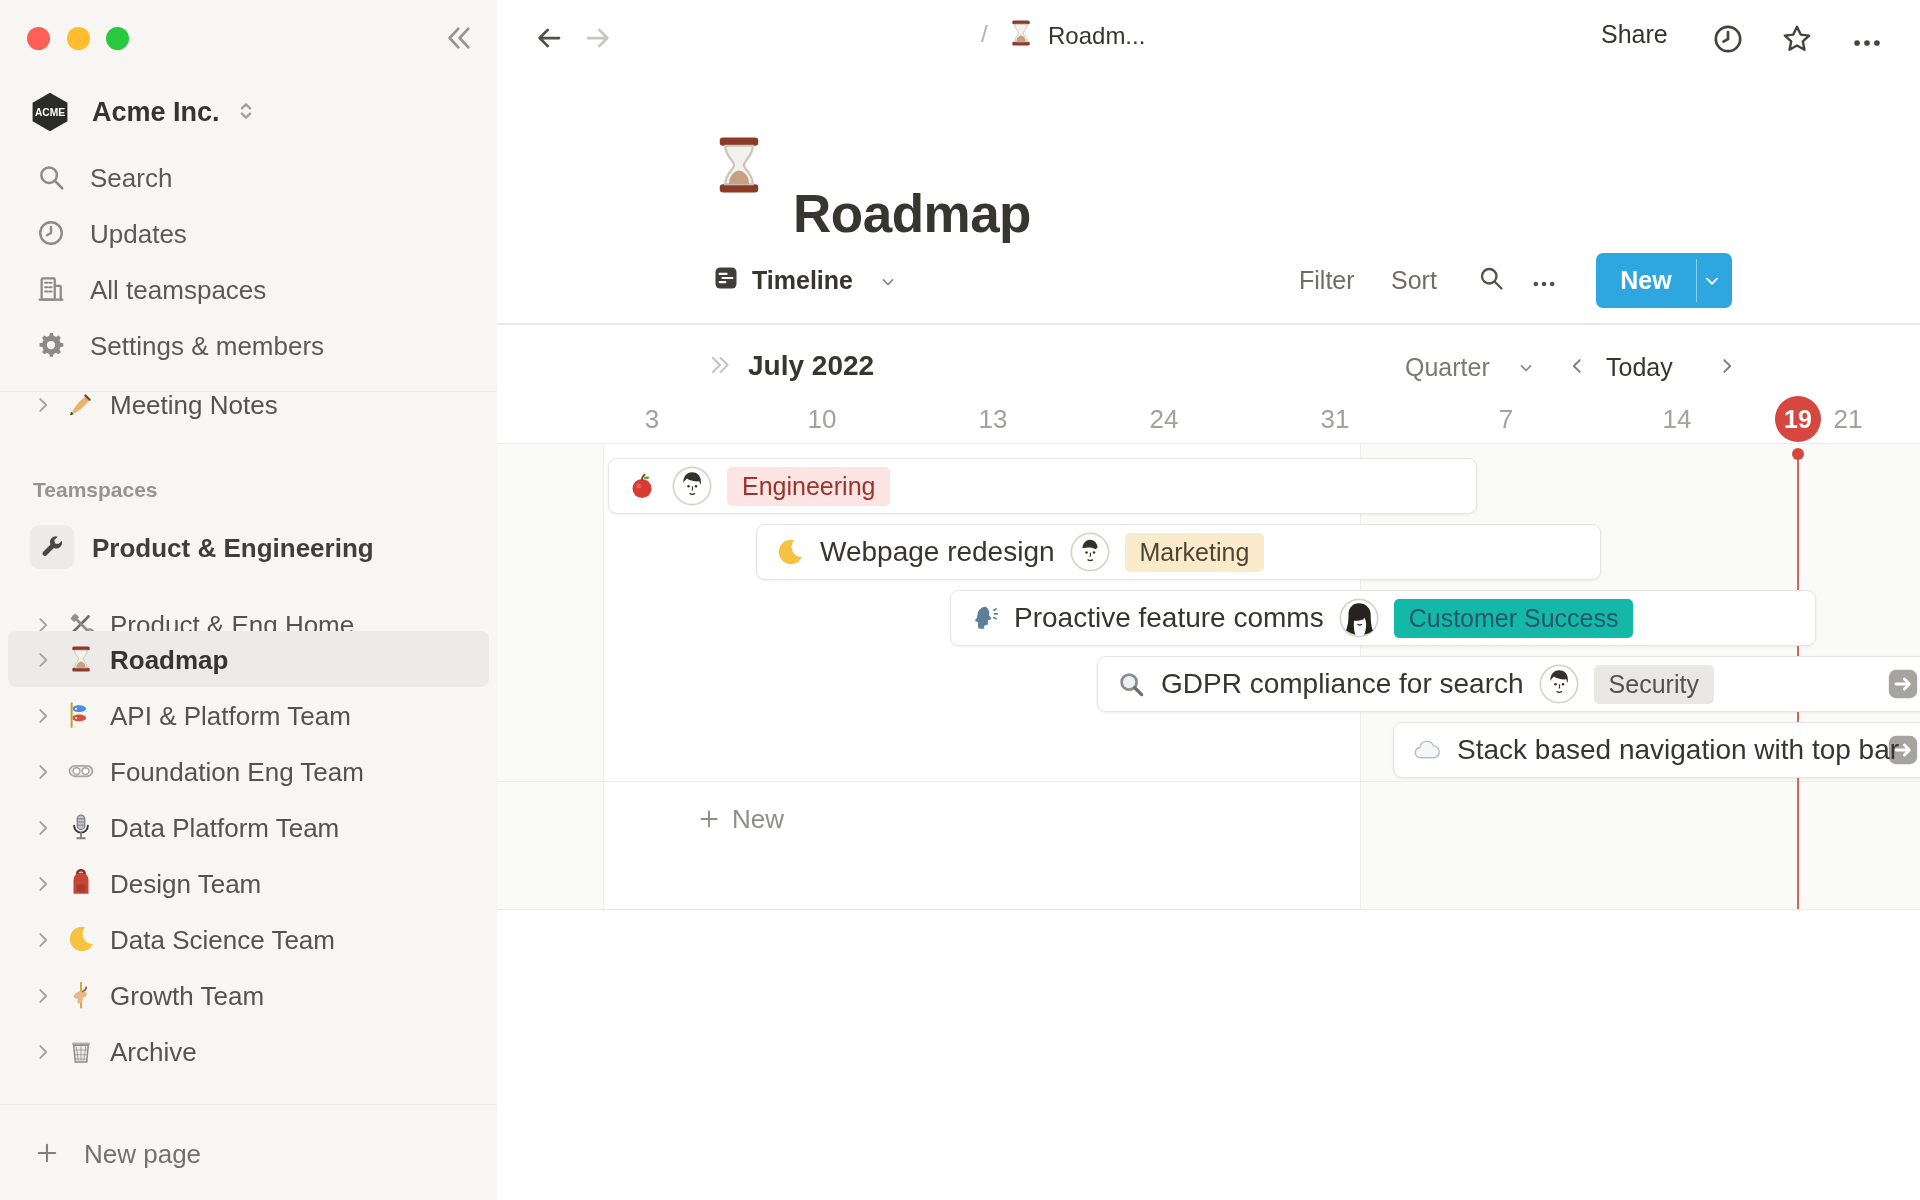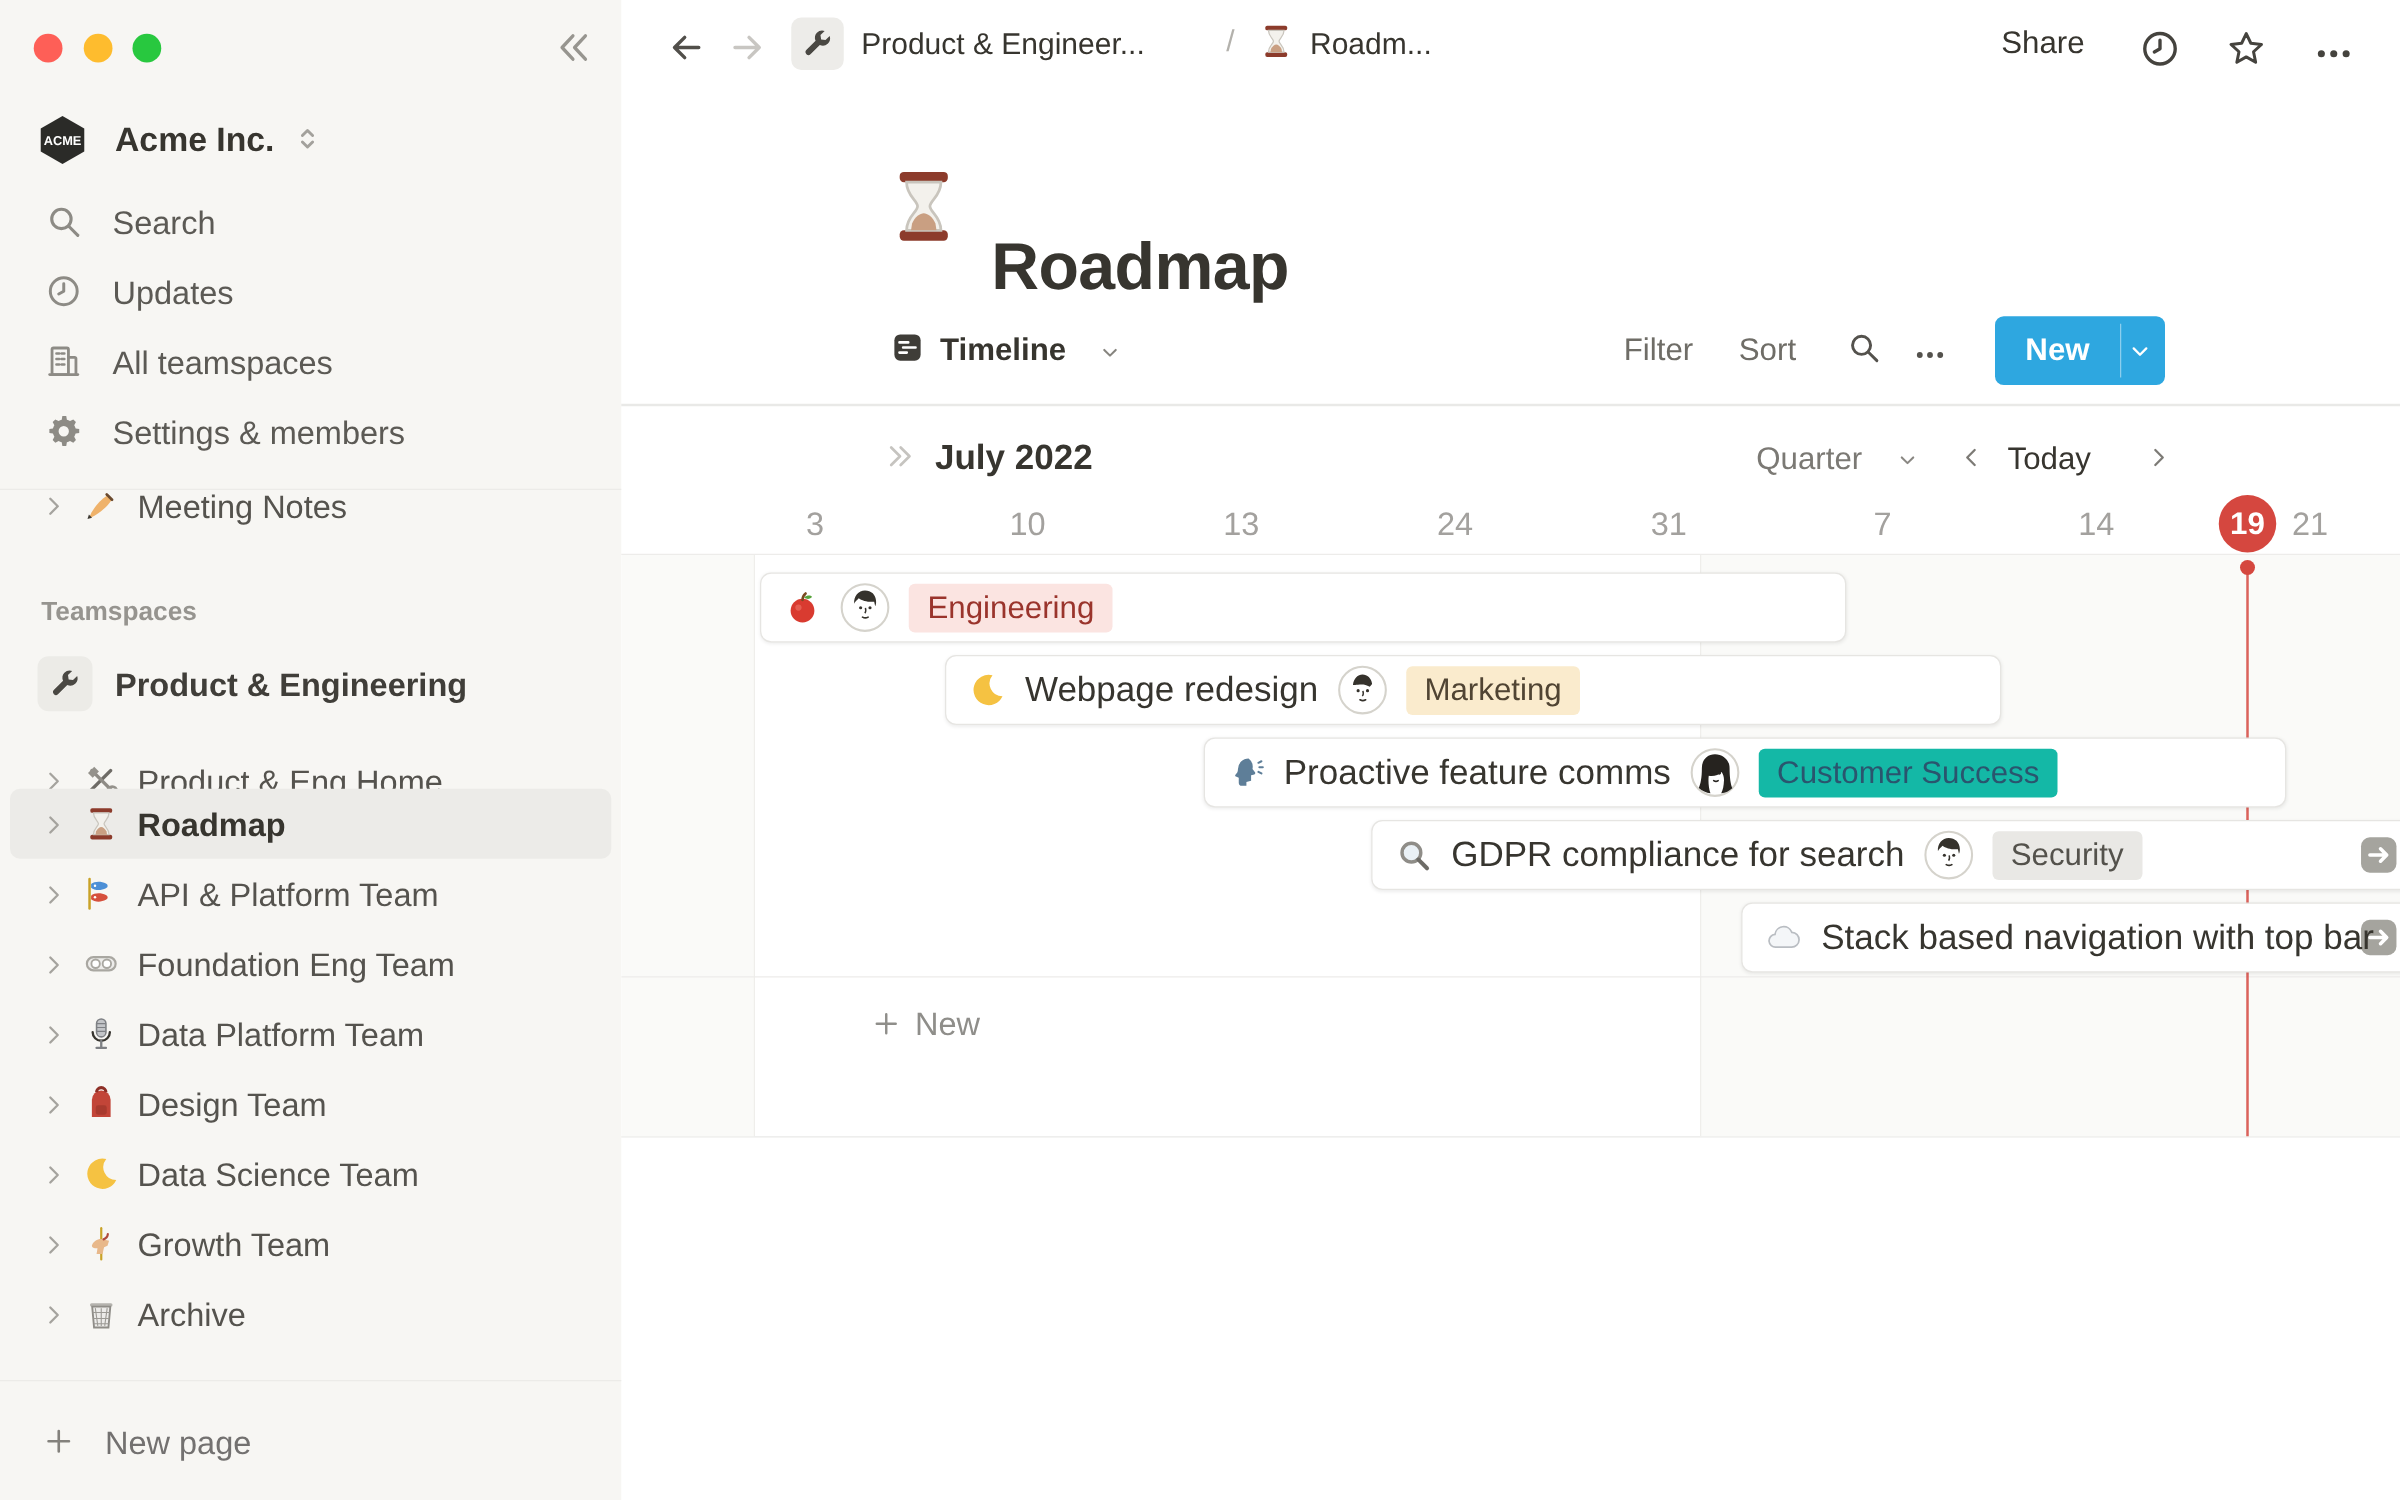--- a/index.html
+++ b/index.html
@@ -352,28 +352,20 @@
       <svg viewBox="0 0 24 24" width="100%" height="100%" fill="none">
         <path d="M20 12H4.8M11 5.5 4.5 12l6.5 6.5" stroke="currentColor" stroke-linecap="round" stroke-linejoin="round" fill="none" stroke-width="2.2"></path>
       </svg>
     </span>
   <span class="nav-ico" style="left:583px;color:#C8C6C2">
       <svg viewBox="0 0 24 24" width="100%" height="100%" fill="none">
         <path d="M4 12h15.2M13 5.5l6.5 6.5L13 18.5" stroke="currentColor" stroke-linecap="round" stroke-linejoin="round" fill="none" stroke-width="2.2"></path>
       </svg>
     </span>
 
-  <div class="crumb" style="left:633px;width:330px">
-    <span class="crumb-box">
-        <svg viewBox="0 0 24 24" width="100%" height="100%" fill="none">
-          <path d="M21 6.2a5.4 5.4 0 0 1-7.3 6.7l-6.9 6.9a2.2 2.2 0 0 1-3.1-3.1l6.9-6.9A5.4 5.4 0 0 1 17.3 2.5l-3.1 3.1.5 3.2 3.2.5z" fill="currentColor"></path>
-        </svg>
-      </span>
-    <span class="crumb-label" style="left:56px">Product &amp; Engineer...</span>
-  </div>
   <span class="crumb-sep">/</span>
   <div class="crumb" style="left:1006px;width:170px">
     <span class="crumb-emo">
         <svg viewBox="0 0 24 24" width="100%" height="100%" fill="none">
           <rect x="5" y="2" width="14" height="3" rx="1.2" fill="#8C3B2B"></rect>
           <rect x="5" y="19" width="14" height="3" rx="1.2" fill="#8C3B2B"></rect>
           <path d="M7 5h10c0 4-3.2 5.3-3.2 7S17 15 17 19H7c0-4 3.2-5.3 3.2-7S7 9 7 5z" fill="#F3F1EC" stroke="#C9C5BD" stroke-width=".8"></path>
           <path d="M8.6 17c.8-2 2.4-3 3.4-3s2.6 1 3.4 3l.3 2H8.3z" fill="#C99F82"></path>
         </svg>
       </span>
@@ -525,21 +517,21 @@
               <circle cx="12" cy="12" r="11.2" fill="#FFFFFF" stroke="#D5D3CC"></circle>
               <path d="M7.4 9.6C7.8 6.4 9.8 4.6 12 4.6c2.3 0 4.3 1.8 4.6 4.5l-1.1 1.3c-2.2-1-3.3-1.2-5.7-.9-.9.1-1.8.1-2.4.1z" fill="#35322C"></path>
               <circle cx="9.9" cy="12.3" r=".75" fill="#35322C"></circle>
               <circle cx="14.4" cy="12.3" r=".75" fill="#35322C"></circle>
               <path d="M12.2 12.4c.3 1.1.3 1.9-.3 2.5" stroke="#35322C" stroke-width=".7" fill="none"></path>
               <path d="M10.8 16.7c.8.5 1.9.5 2.7 0" stroke="#35322C" stroke-width=".8" fill="none" stroke-linecap="round"></path>
             </svg>
           </span>
           <span class="tag" style="background: rgb(250, 235, 205); color: rgb(80, 68, 51);">Marketing</span>
         </div>
-        <div class="card" style="left: 466px; top: 146px; width: 866px;">
+        <div class="card" style="left: 453px; top: 146px; width: 866px;">
           <span class="cicon">
             <svg viewBox="0 0 24 24" width="100%" height="100%" fill="none">
               <path d="M13.5 3a6.8 6.8 0 0 0-6.8 6.8c0 2-.7 2.6-1.6 3.6-.4.4-.2 1 .3 1.2l1.8.7v3.2a2 2 0 0 0 2 2h2.9v-2.4l3-.9v-3.5l2.1-.5c.6-.2.8-.9.4-1.4l-1.6-2.1A6.8 6.8 0 0 0 13.5 3z" fill="#5E7E98"></path>
               <path d="M19.8 5.8l1.9-1M20.4 8.7h2.2M19.8 11.6l1.9 1" stroke="#5E7E98" stroke-width="1.3" stroke-linecap="round"></path>
             </svg>
           </span>
           <span class="ctitle">Proactive feature comms</span>
           <span class="avatar">
             <svg viewBox="0 0 24 24" width="100%" height="100%" fill="none">
               <circle cx="12" cy="12" r="11.2" fill="#FFFFFF" stroke="#D5D3CC"></circle>

